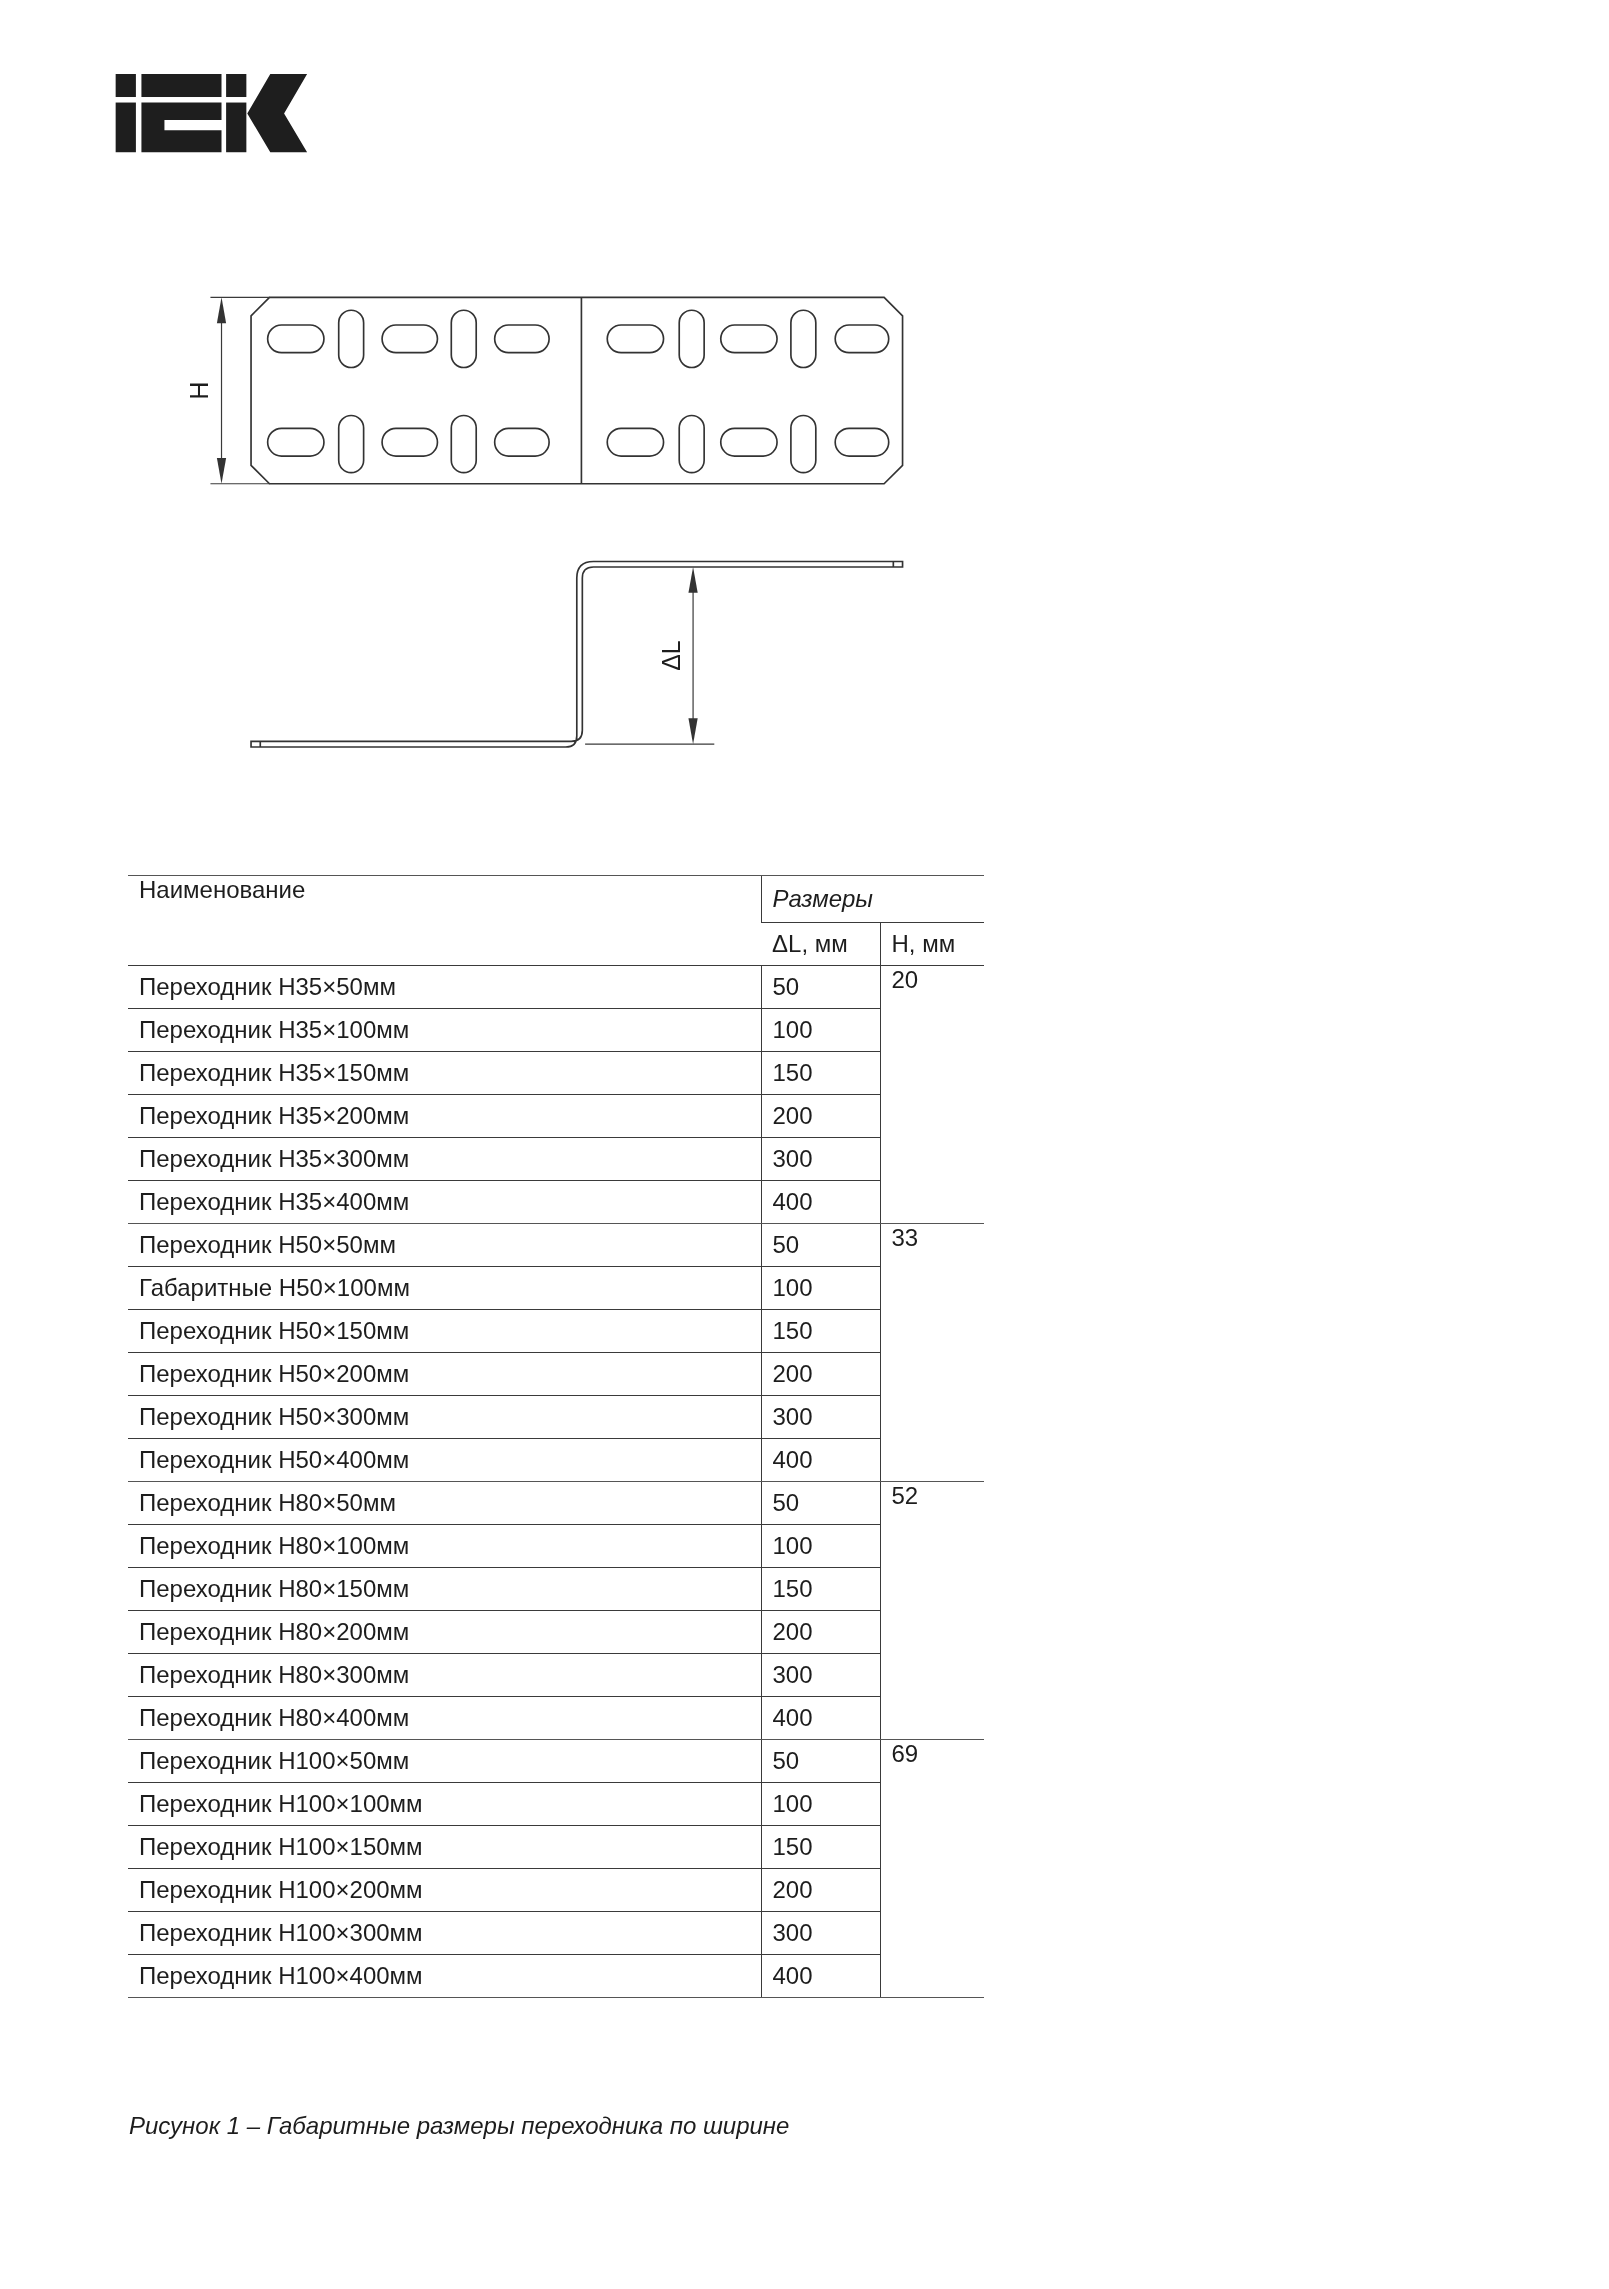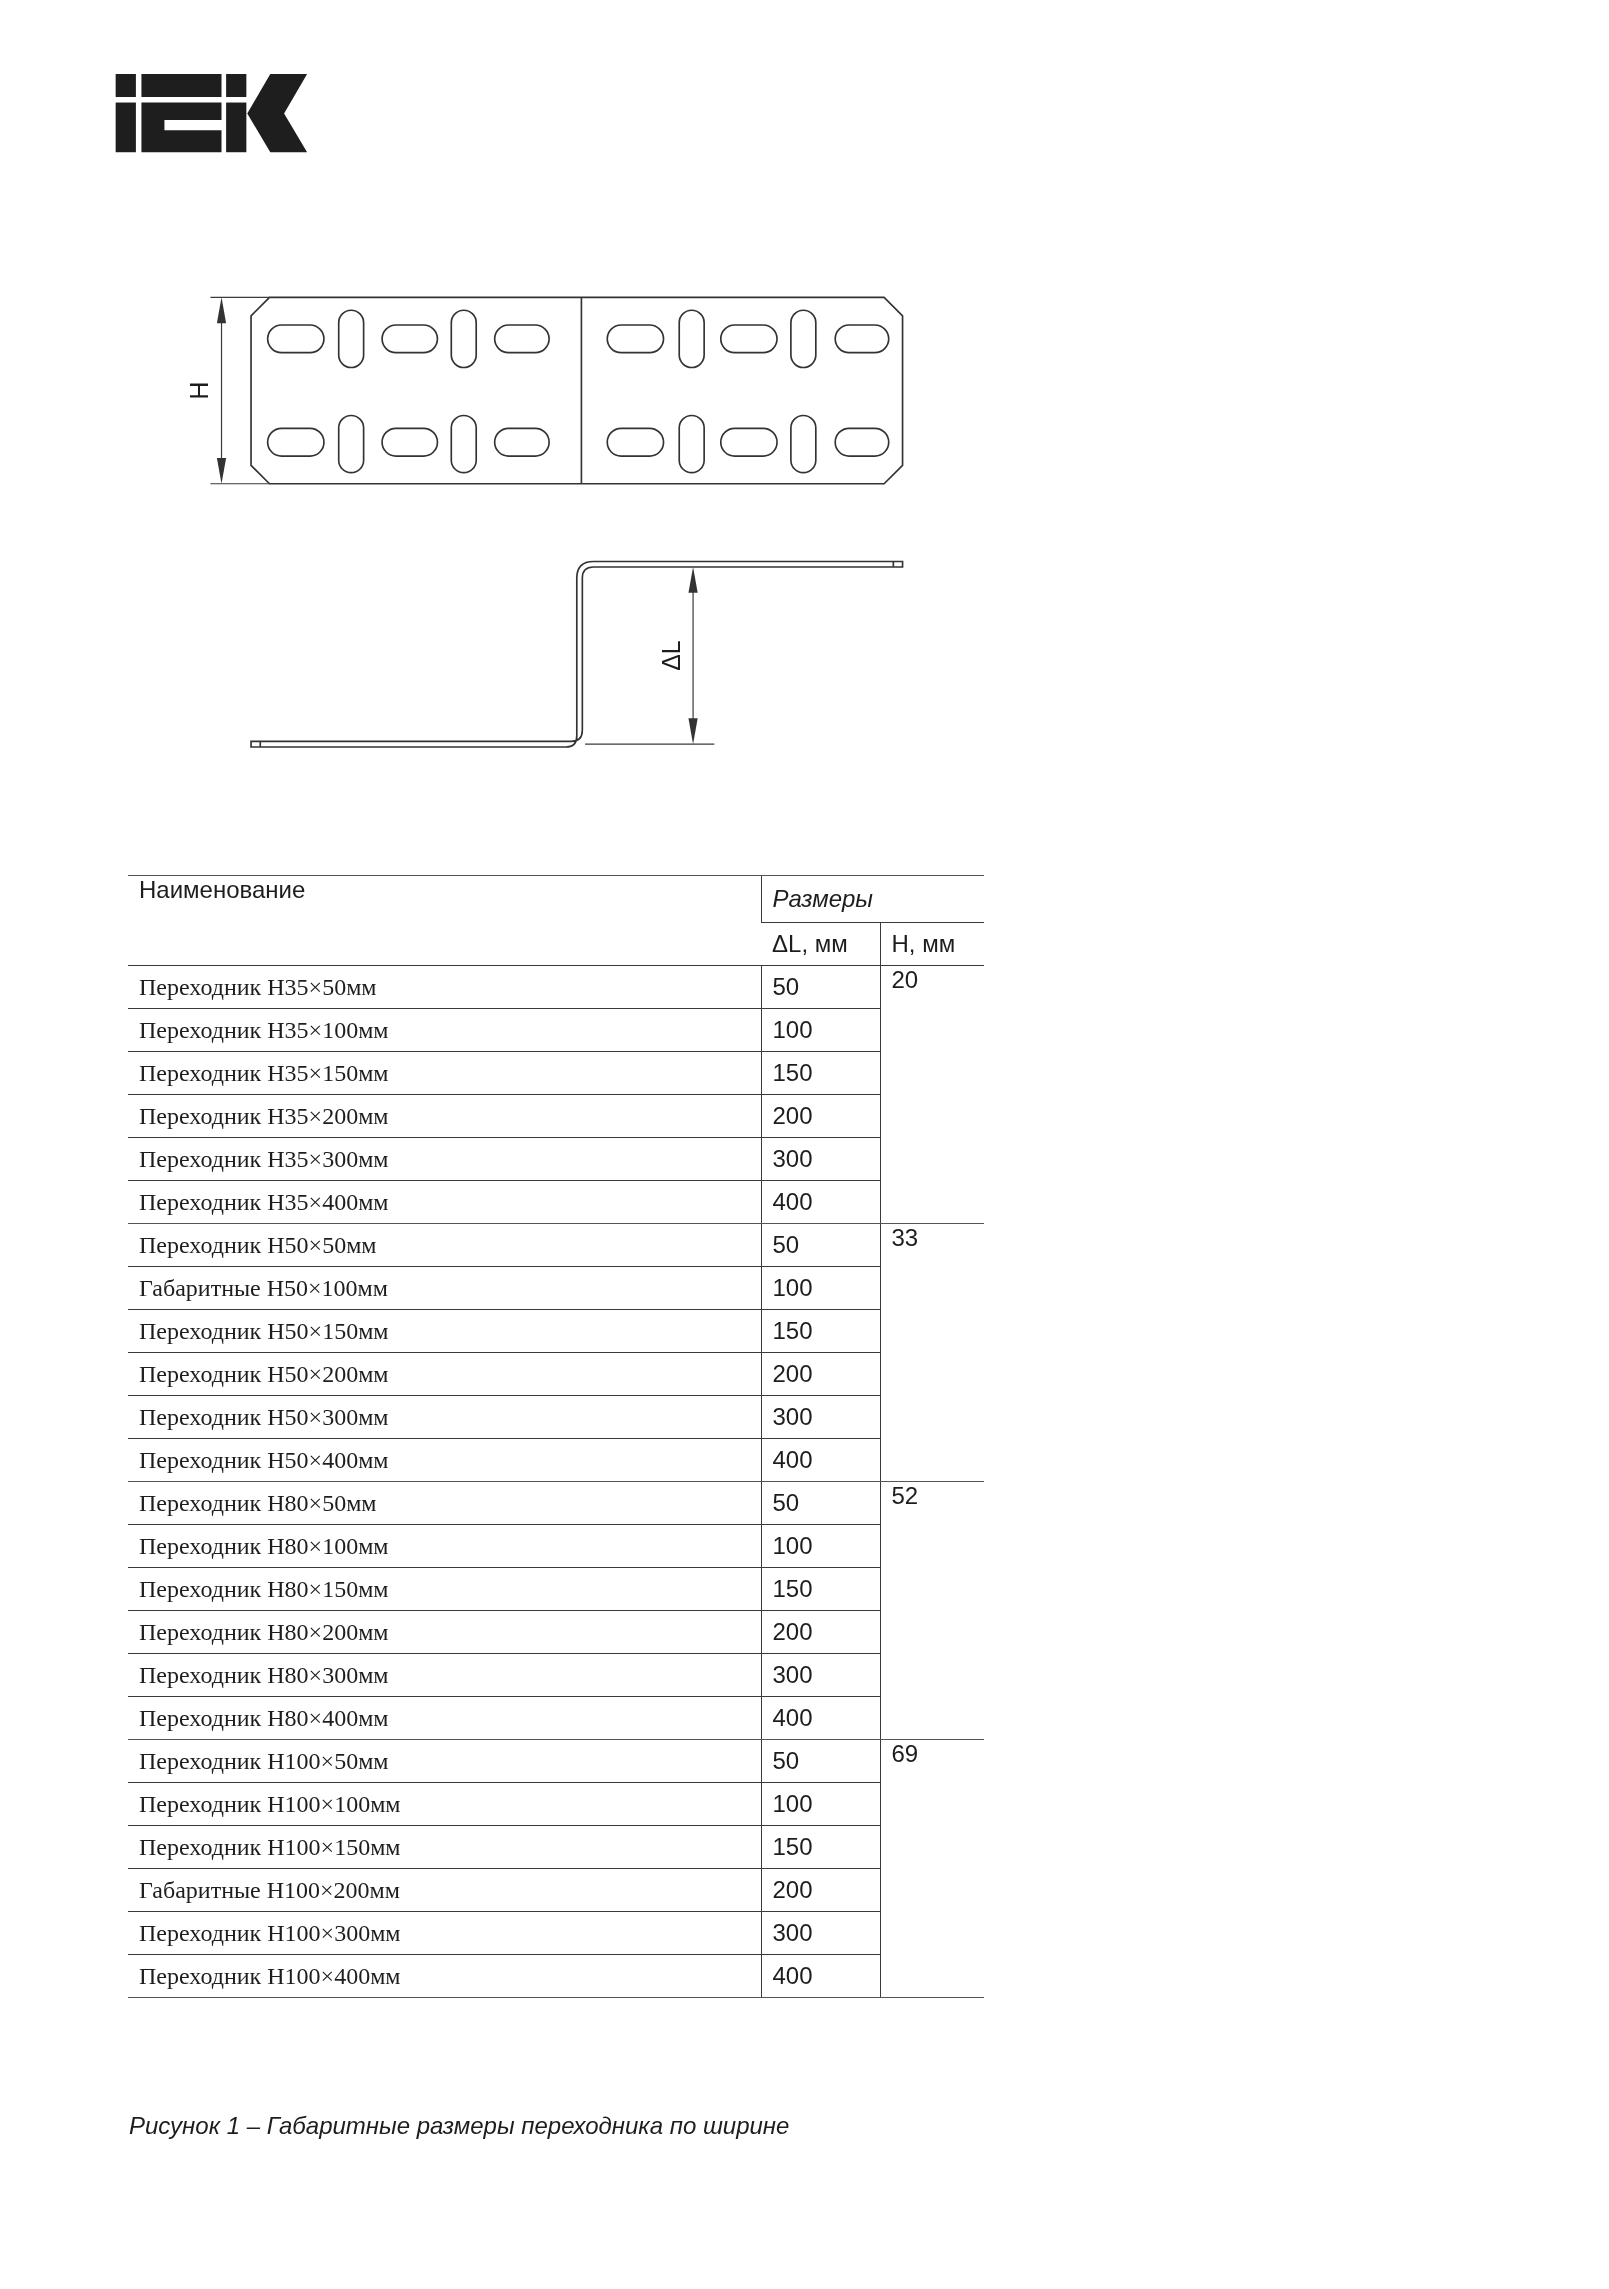--- a/index.html
+++ b/index.html
@@ -41,21 +41,21 @@
   th.h-name { vertical-align:top; padding-top:13px;
               border-top:1.8px solid #555555; border-bottom:0.9px solid #3a3a3a; }
   th.h-sizes{ vertical-align:middle;
               border-top:1.8px solid #555555; border-left:0.9px solid #3a3a3a;
               border-bottom:0.9px solid #3a3a3a;font-style:italic; }
   th.h-dl   { vertical-align:middle;
               border-bottom:0.9px solid #3a3a3a; }
   th.h-h    { vertical-align:middle;
               border-left:0.9px solid #3a3a3a; border-bottom:0.9px solid #3a3a3a; }
 
-  td.c-name { vertical-align:middle; border-bottom:0.9px solid #3a3a3a;font-family:Liberation Serif, serif; }
+  td.c-name { vertical-align:middle; border-bottom:0.9px solid #3a3a3a; }
   td.c-dl   { vertical-align:middle; border-left:0.9px solid #3a3a3a;
               border-bottom:0.9px solid #3a3a3a; }
   td.c-h    { vertical-align:top; padding-top:8.3px;
               border-left:0.9px solid #3a3a3a; border-bottom:1.8px solid #555555; }
   tr.group-end td.c-name, tr.group-end td.c-dl { border-bottom:1.8px solid #555555; }
 
   
   #caption { left:129px; top:2112px; font-size:24px; color:#1d1d1d;font-style:italic; }
 </style>
 </head>
@@ -235,21 +235,21 @@
         </tr>
         <tr>
           <td class="c-name">Переходник H100×100мм</td>
           <td class="c-dl">100</td>
         </tr>
         <tr>
           <td class="c-name">Переходник H100×150мм</td>
           <td class="c-dl">150</td>
         </tr>
         <tr>
-          <td class="c-name">Габаритные H100×200мм</td>
+          <td class="c-name">Переходник H100×200мм</td>
           <td class="c-dl">200</td>
         </tr>
         <tr>
           <td class="c-name">Переходник H100×300мм</td>
           <td class="c-dl">300</td>
         </tr>
         <tr class="group-end">
           <td class="c-name">Переходник H100×400мм</td>
           <td class="c-dl">400</td>
         </tr>

